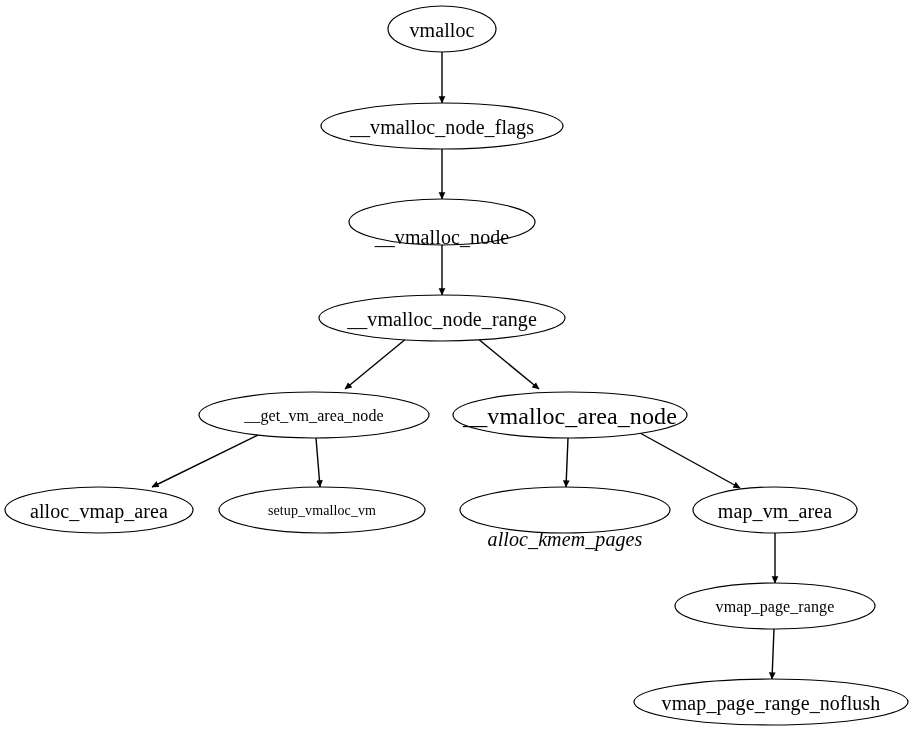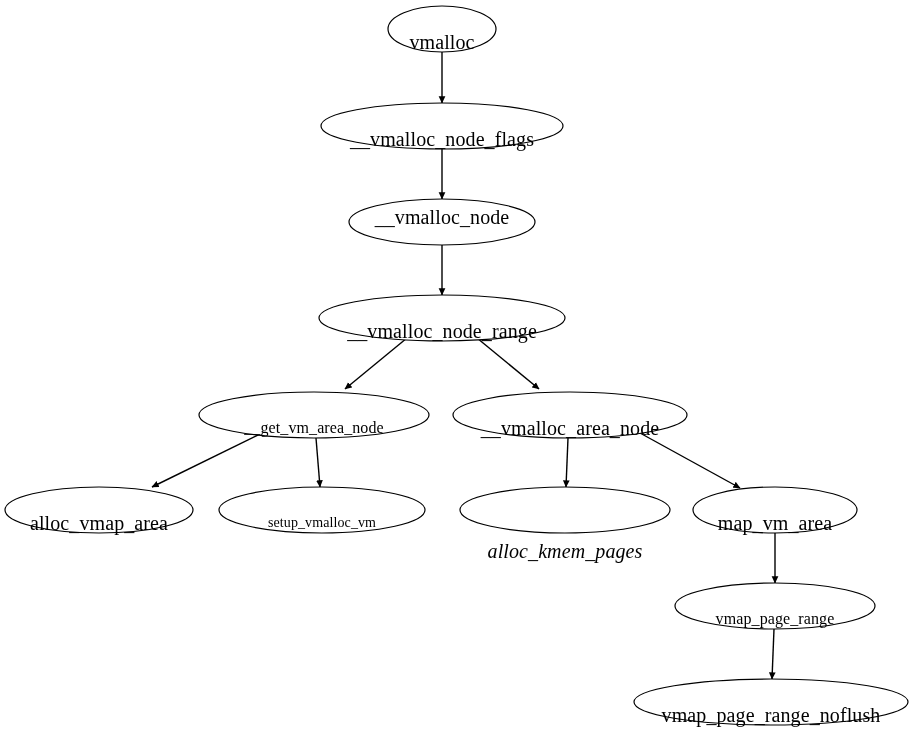--- a/index.html
+++ b/index.html
@@ -28,21 +28,20 @@
   .node-label {
     position: absolute;
     transform: translate(-50%, -50%);
     white-space: nowrap;
     color: #000000;
     font-family: "Liberation Serif", "DejaVu Serif", serif;
     font-size: 20px;
     line-height: 1;
     letter-spacing: 0.1px;
     pointer-events: none;
-    margin-top: 12px;
   }
   .node-hit {
     position: absolute;
     transform: translate(-50%, -50%);
     border-radius: 50%;
     cursor: default;
   }
 </style>
 </head>
 <body>
@@ -80,24 +79,24 @@
         <ellipse cx="565" cy="510" rx="105" ry="23" fill="#ffffff" stroke="#000000" stroke-width="1.2"></ellipse>
         <ellipse cx="775" cy="510" rx="82" ry="23" fill="#ffffff" stroke="#000000" stroke-width="1.2"></ellipse>
         <ellipse cx="775" cy="606" rx="100" ry="23" fill="#ffffff" stroke="#000000" stroke-width="1.2"></ellipse>
         <ellipse cx="771" cy="702" rx="137" ry="23" fill="#ffffff" stroke="#000000" stroke-width="1.2"></ellipse>
       </g>
   </svg>
 
   <div id="label-layer">
       <div class="node-label" style="left: 442px; top: 30px; font-size: 20px;">vmalloc</div>
       <div class="node-label" style="left: 442px; top: 127px; font-size: 20px;">__vmalloc_node_flags</div>
-      <div class="node-label" style="left: 442px; top: 205px; font-size: 20px;">__vmalloc_node</div>
+      <div class="node-label" style="left: 442px; top: 237px; font-size: 20px;">__vmalloc_node</div>
       <div class="node-label" style="left: 442px; top: 319px; font-size: 20px;">__vmalloc_node_range</div>
       <div class="node-label" style="left: 314px; top: 416px; font-size: 16px;">__get_vm_area_node</div>
-      <div class="node-label" style="left: 570px; top: 416px; font-size: 20px;">__vmalloc_area_node</div>
+      <div class="node-label" style="left: 570px; top: 416px; font-size: 24px;">__vmalloc_area_node</div>
       <div class="node-label" style="left: 99px; top: 511px; font-size: 20px; text-align: right;">alloc_vmap_area</div>
       <div class="node-label" style="left: 322px; top: 511px; font-size: 14px;">setup_vmalloc_vm</div>
       <div class="node-label" style="left: 565px; top: 539px; font-size: 20px; font-style: italic;">alloc_kmem_pages</div>
       <div class="node-label" style="left: 775px; top: 511px; font-size: 20px;">map_vm_area</div>
       <div class="node-label" style="left: 775px; top: 607px; font-size: 16px;">vmap_page_range</div>
       <div class="node-label" style="left: 771px; top: 703px; font-size: 20px;">vmap_page_range_noflush</div>
     </div>
   <div id="hit-layer">
       <div class="node-hit" title="vmalloc" style="left: 442px; top: 29px; width: 108px; height: 46px;"></div>
       <div class="node-hit" title="__vmalloc_node_flags" style="left: 442px; top: 126px; width: 242px; height: 46px;"></div>

